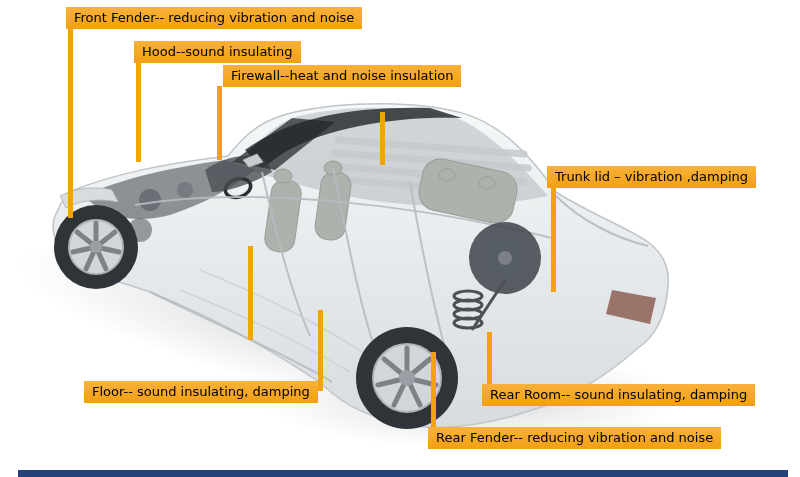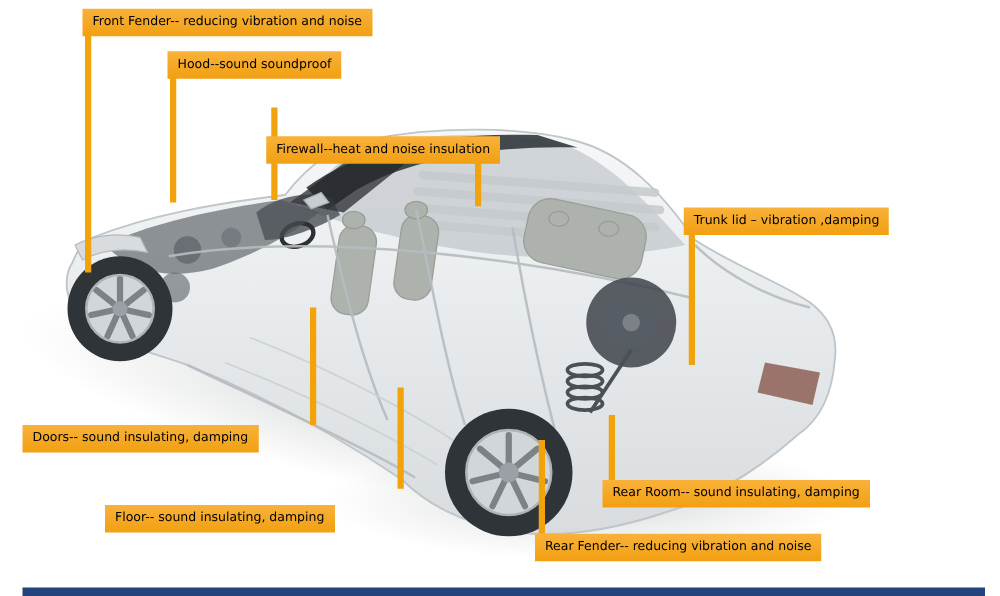--- a/index.html
+++ b/index.html
@@ -12,21 +12,21 @@
   }
   .car-svg{position:absolute;left:0;top:0;width:800px;height:477px;z-index:1;}
   .connector{
     position:absolute;width:5px;z-index:2;
     background:var(--accent,#f2a30c);
   }
   .label{
     position:absolute;z-index:3;
     background:linear-gradient(180deg,var(--label-bg-top,#f8b13a) 0%,var(--label-bg,#f2a012) 100%);
     color:var(--label-text,#000);
-    font-size:10px;line-height:16px;
+    font-size:13px;line-height:16px;
     padding:3px 8px;
     white-space:nowrap;
   }
   .footer-bar{
     position:absolute;left:18px;bottom:0;width:770px;height:7px;z-index:3;
     background:var(--footer,#24427c);
   }
 </style>
 </head>
 <body>
@@ -163,22 +163,21 @@
   <div class="connector" style="left:136px; top:62px;  height:100px;"></div>
   <div class="connector" style="left:217px; top:86px;  height:74px;"></div>
   <div class="connector" style="left:380px; top:112px; height:53px;"></div>
   <div class="connector" style="left:551px; top:187px; height:105px;"></div>
   <div class="connector" style="left:248px; top:246px; height:94px;"></div>
   <div class="connector" style="left:318px; top:310px; height:81px;"></div>
   <div class="connector" style="left:487px; top:332px; height:52px;"></div>
   <div class="connector" style="left:431px; top:352px; height:75px;"></div>
 
   <div class="label" style="left:66px;  top:7px;">Front Fender-- reducing vibration and noise</div>
-  <div class="label" style="left:134px; top:41px;">Hood--sound soundproof</div>
-  <div class="label" style="left:213px; top:65px;margin-top:44px;">Firewall--heat and noise insulation</div>
+  <div class="label" style="left:134px; top:41px;">Hood--sound insulating</div>
+  <div class="label" style="left:223px; top:65px;">Firewall--heat and noise insulation</div>
   <div class="label" style="left:547px; top:166px;">Trunk lid – vibration ,damping</div>
-  <div class="label" style="left:18px;  top:340px;">Doors-- sound insulating, damping</div>
-  <div class="label" style="left:84px;  top:404px;text-align:right;">Floor-- sound insulating, damping</div>
+  <div class="label" style="left:84px;  top:381px;text-align:right;">Floor-- sound insulating, damping</div>
   <div class="label" style="left:482px; top:384px;">Rear Room-- sound insulating, damping</div>
   <div class="label" style="left:428px; top:427px;">Rear Fender-- reducing vibration and noise</div>
 
   <div class="footer-bar"></div>
 </div>
 
 </body></html>

